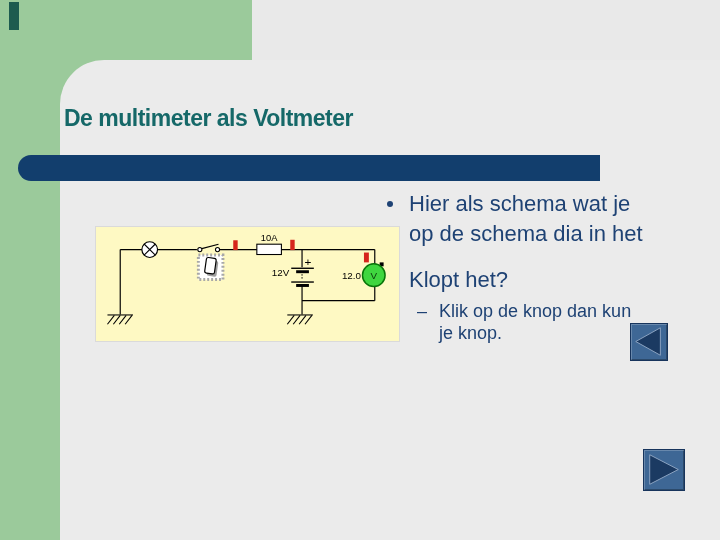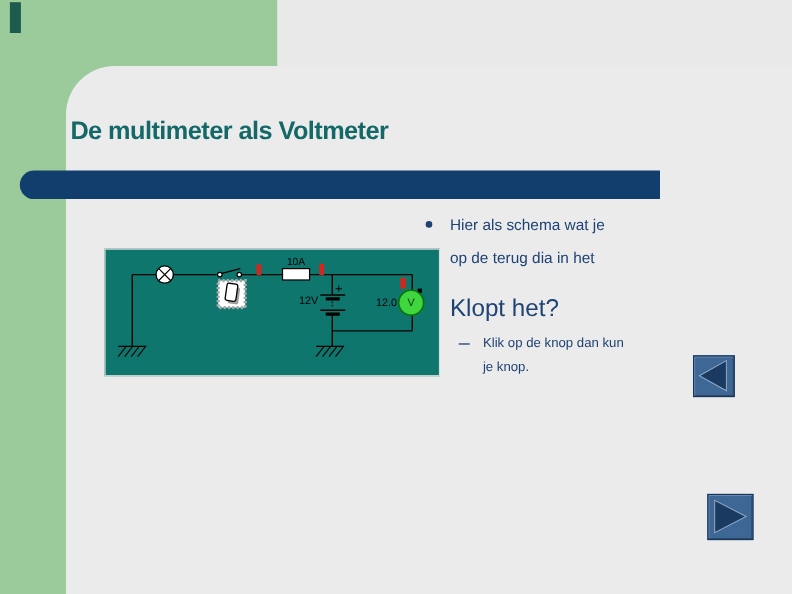--- a/index.html
+++ b/index.html
@@ -18,28 +18,28 @@
   .title{position:absolute;left:64px;top:105px;font-size:23px;font-weight:bold;
          color:#156868;letter-spacing:-0.5px;white-space:nowrap;}
   .divider{position:absolute;left:18px;top:155px;width:582px;height:26px;background:#123E6D;
            border-radius:13px 0 0 13px;}
 
   
   .content{position:absolute;left:384px;top:189px;width:320px;color:#1E4274;z-index:3;}
   .para1{position:relative;padding-left:25px;}
   .bullet-dot{position:absolute;left:3px;top:12px;width:6px;height:6px;border-radius:50%;
               background:#1E4274;}
-  .line{font-size:14px;line-height:30px;white-space:nowrap;}
+  .line{font-size:22px;line-height:30px;white-space:nowrap;}
   .para2{margin-top:16px;padding-left:25px;font-size:22px;line-height:30px;white-space:nowrap;}
   .subpara{position:relative;margin-top:5px;padding-left:55px;}
   .sub-dash{position:absolute;left:33px;top:0;font-size:18px;line-height:22px;}
-  .subline{font-size:12px;line-height:22px;white-space:nowrap;}
+  .subline{font-size:18px;line-height:22px;white-space:nowrap;}
 
   
-  .circuit-box{position:absolute;left:95px;top:226px;width:305px;height:116px;background:#0f766e;
+  .circuit-box{position:absolute;left:95px;top:226px;width:305px;height:116px;background:#fef9c3;
                border:1px solid #DADADA;box-sizing:border-box;}
   .circuit-box svg{display:block;width:100%;height:100%;}
 
   
   .nav-btn{position:absolute;background:#3E6795;border:1px solid #17345C;padding:0;cursor:pointer;
            box-shadow:inset 1px 1px 0 rgba(255,255,255,.22), inset -1px -1px 0 rgba(0,0,0,.28);
            z-index:2;}
   .nav-btn svg{display:block;width:100%;height:100%;}
   .btn-back{left:630px;top:323px;width:38px;height:38px;}
   .btn-fwd{left:643px;top:449px;width:42px;height:42px;}
@@ -55,21 +55,21 @@
   <div class="accent-bar"></div>
   <div class="slide"></div>
 
   <div class="title">De multimeter als Voltmeter</div>
   <div class="divider"></div>
 
   <div class="content">
     <div class="para1">
       <span class="bullet-dot"></span>
       <div class="line">Hier als schema wat je</div>
-      <div class="line">op de terug dia in het</div>
+      <div class="line">op de schema dia in het</div>
     </div>
     <div class="para2">Klopt het?</div>
     <div class="subpara">
       <span class="sub-dash">–</span>
       <div class="subline">Klik op de knop dan kun</div>
       <div class="subline">je knop.</div>
     </div>
   </div>
 
   <div class="circuit-box">

